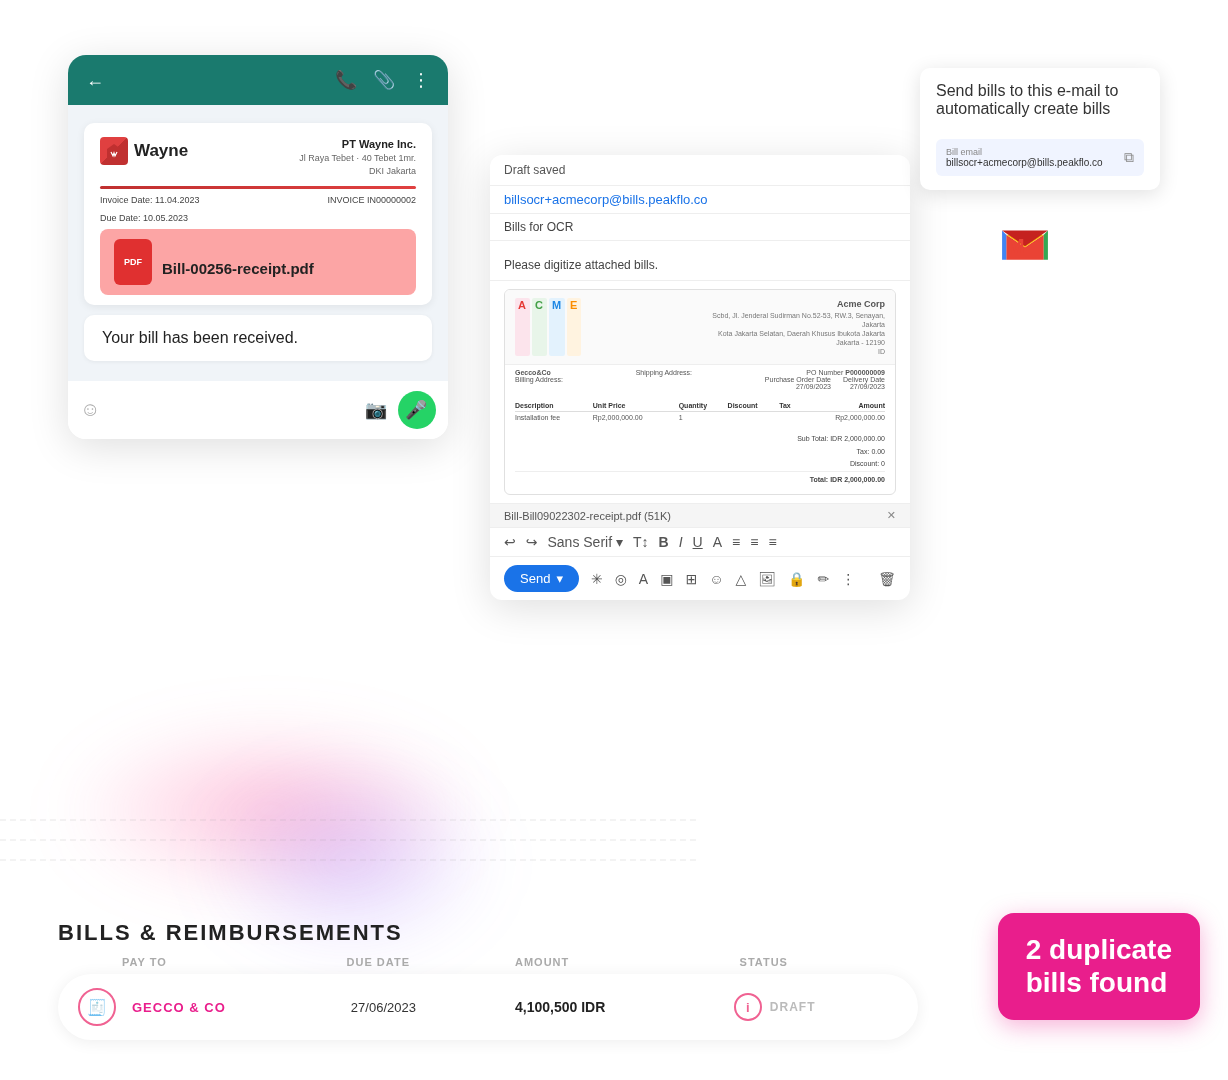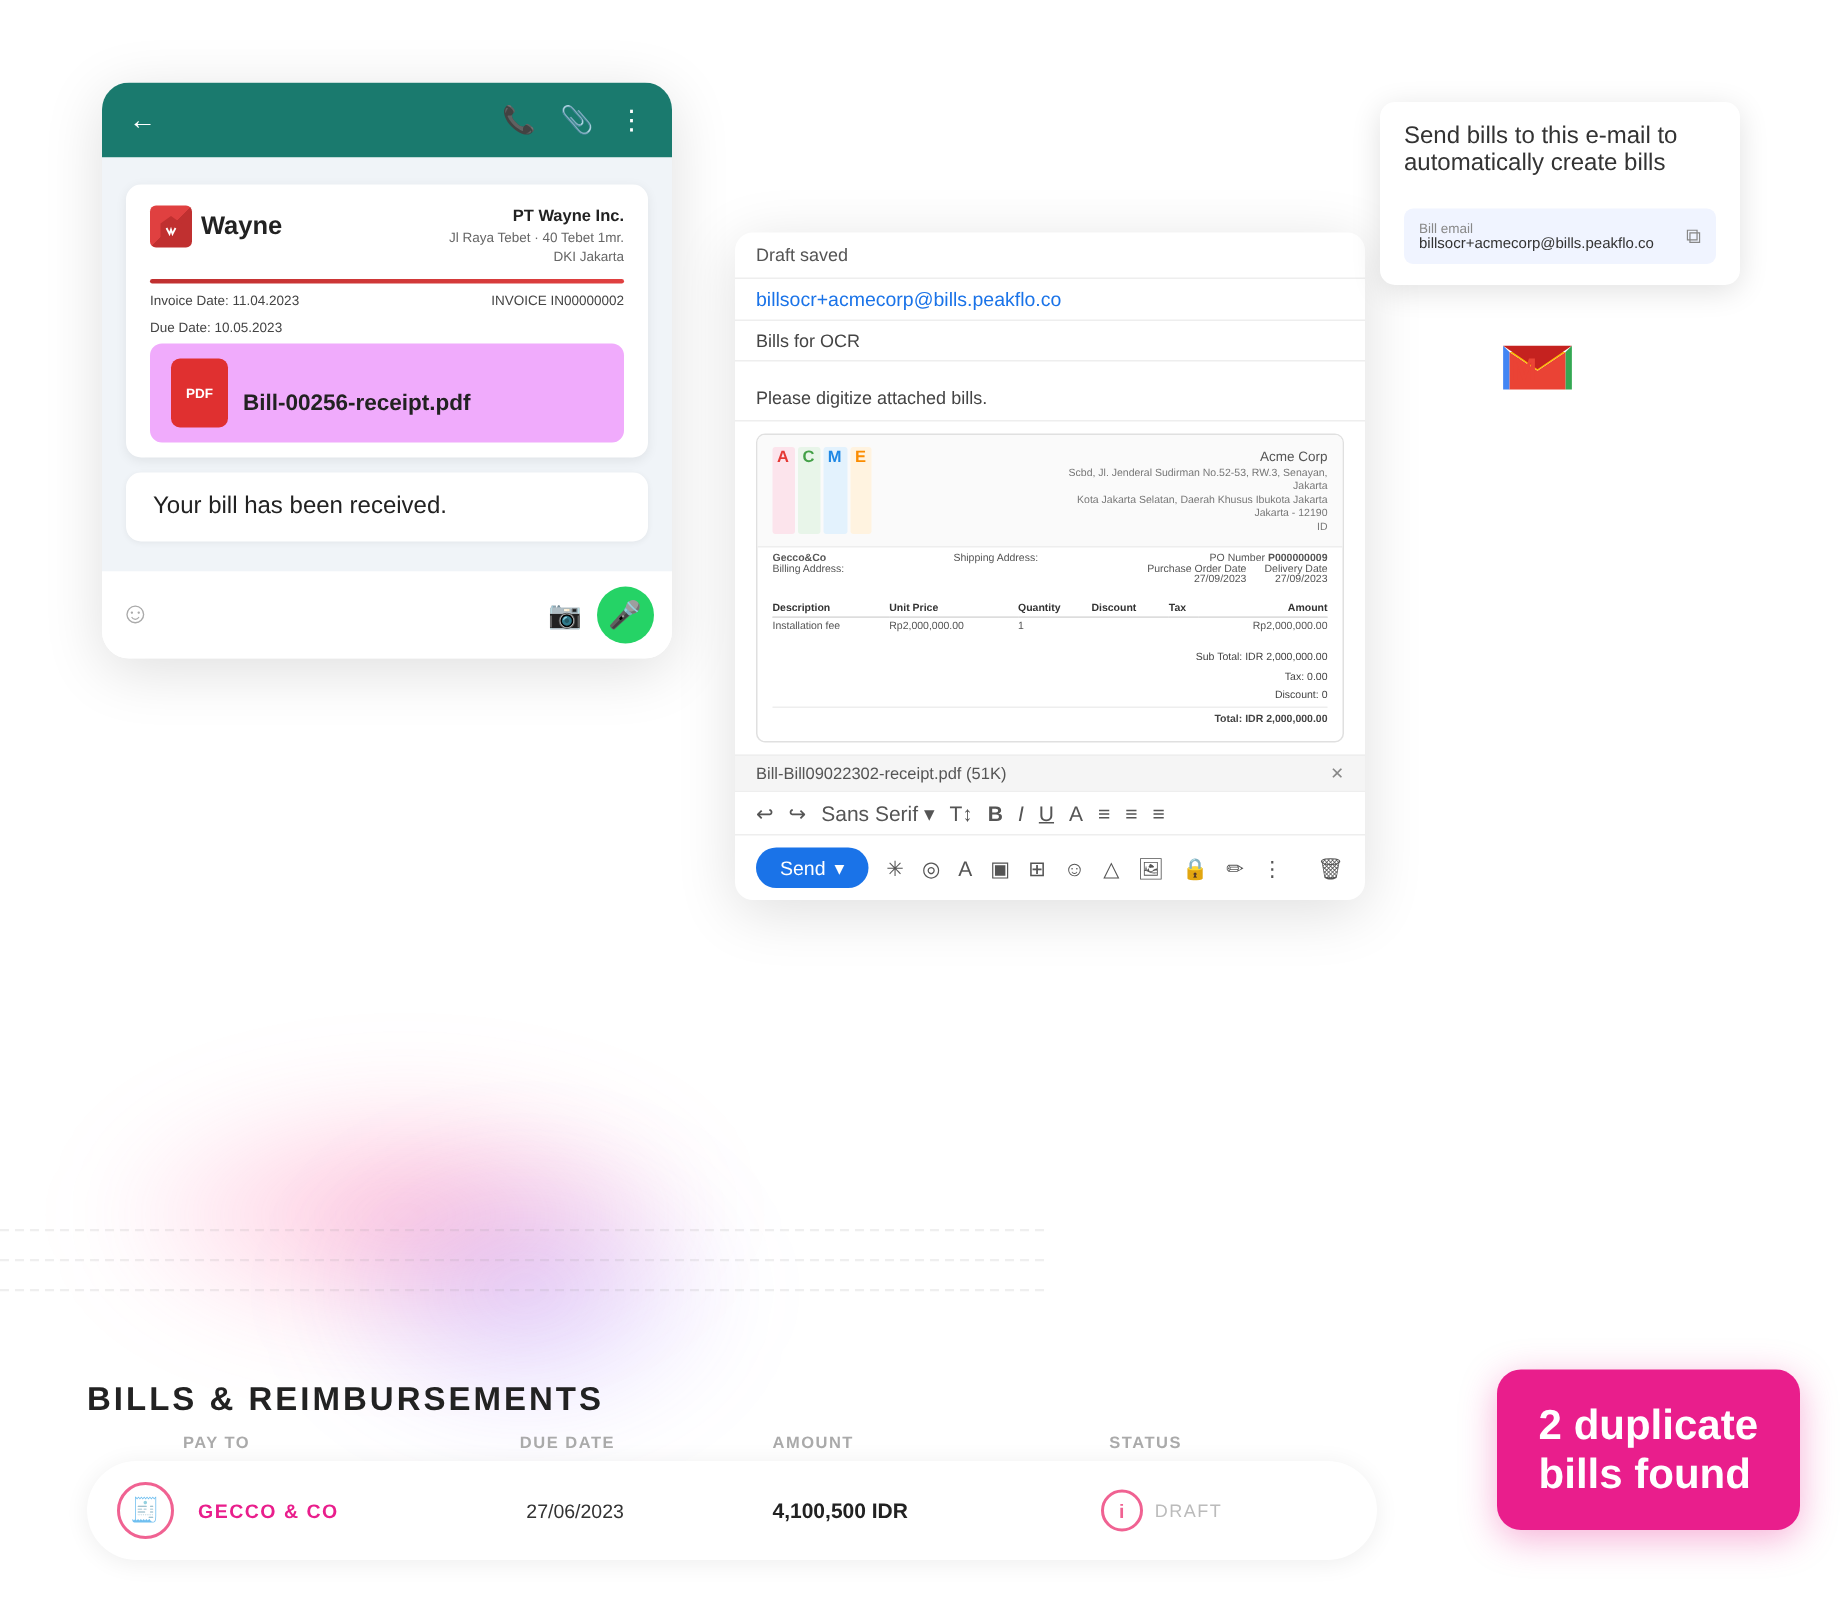--- a/index.html
+++ b/index.html
@@ -126,21 +126,21 @@
       display: flex;
       justify-content: space-between;
       font-size: 9px;
       color: #444;
       margin-bottom: 8px;
     }
     .invoice-pdf {
       display: flex;
       align-items: center;
       gap: 10px;
-      background: #f0abfc;
+      background: #fca5a5;
       border-radius: 8px;
       padding: 10px 14px;
     }
     .pdf-icon {
       width: 38px;
       height: 46px;
       background: #e03030;
       border-radius: 6px;
       display: flex;
       align-items: center;
@@ -466,21 +466,21 @@
       border: 2px solid #f06292;
       display: flex;
       align-items: center;
       justify-content: center;
       color: #f06292;
       font-size: 13px;
       font-weight: 700;
     }
     .bill-status-text {
       font-size: 12px;
-      font-weight: 400;
+      font-weight: 700;
       letter-spacing: 1px;
       color: #bbb;
       text-transform: uppercase;
     }
 
     
     .duplicate-badge {
       position: absolute;
       bottom: 60px;
       right: 28px;
@@ -620,21 +620,21 @@
 
   <div class="email-invoice-preview">
     <div class="email-invoice-header">
       <div class="acme-logo">
         <span class="acme-a">A</span>
         <span class="acme-c">C</span>
         <span class="acme-m">M</span>
         <span class="acme-e">E</span>
       </div>
       <div class="acme-corp-info">
-        <div style="font-weight:400;font-size:9px;">Acme Corp</div>
+        <div style="font-weight:700;font-size:9px;">Acme Corp</div>
         <div style="font-size:7px;color:#777;max-width:180px;line-height:1.3;">Scbd, Jl. Jenderal Sudirman No.52-53, RW.3, Senayan, Jakarta<br>Kota Jakarta Selatan, Daerah Khusus Ibukota Jakarta<br>Jakarta - 12190<br>ID</div>
       </div>
     </div>
 
     <div style="display:flex;justify-content:space-between;padding:4px 10px;font-size:7px;color:#555;border-top:1px solid #eee;">
       <div>
         <div style="font-weight:700;">Gecco&amp;Co</div>
         <div>Billing Address:</div>
       </div>
       <div>

